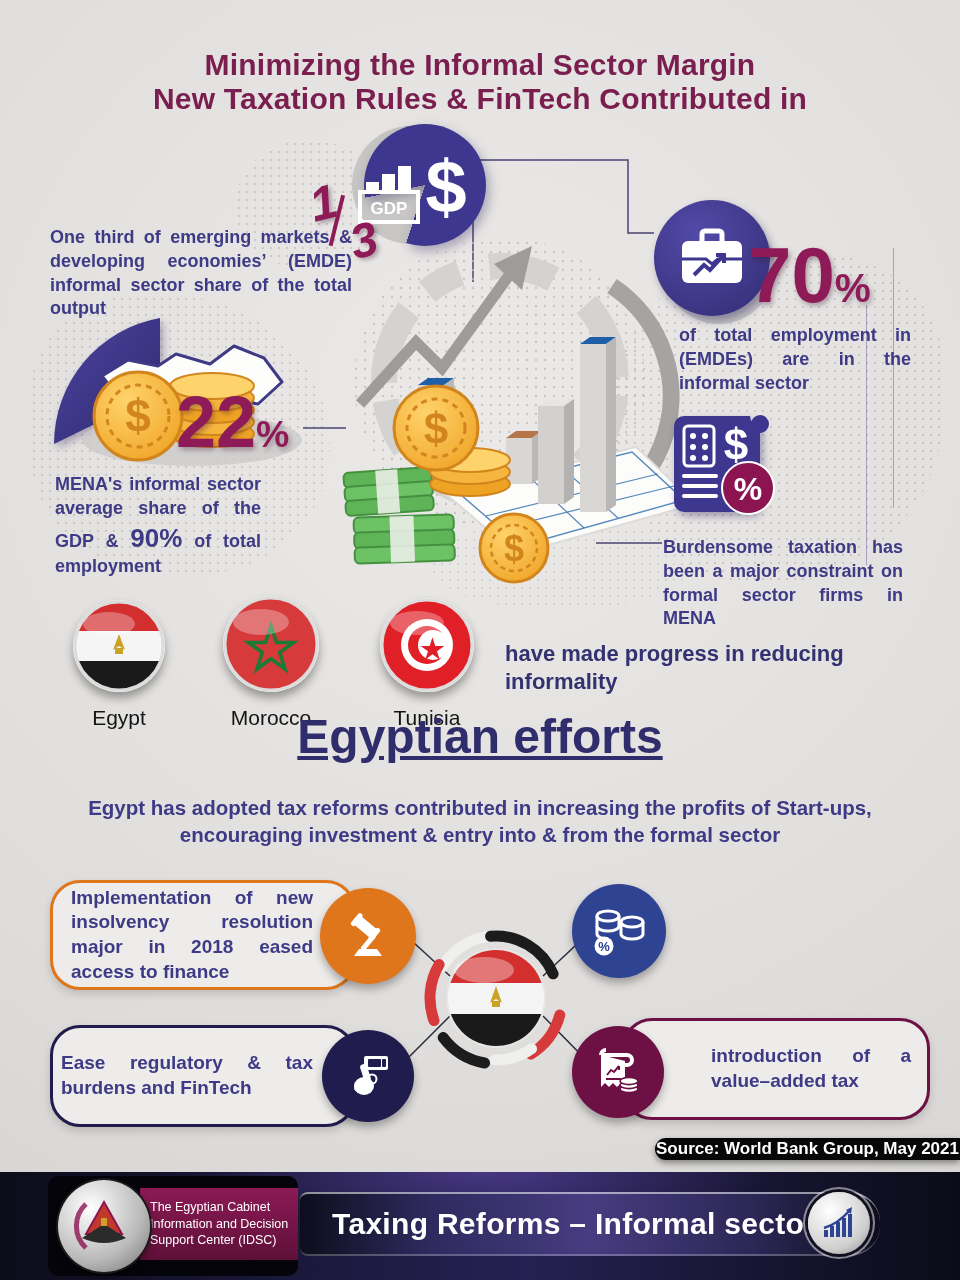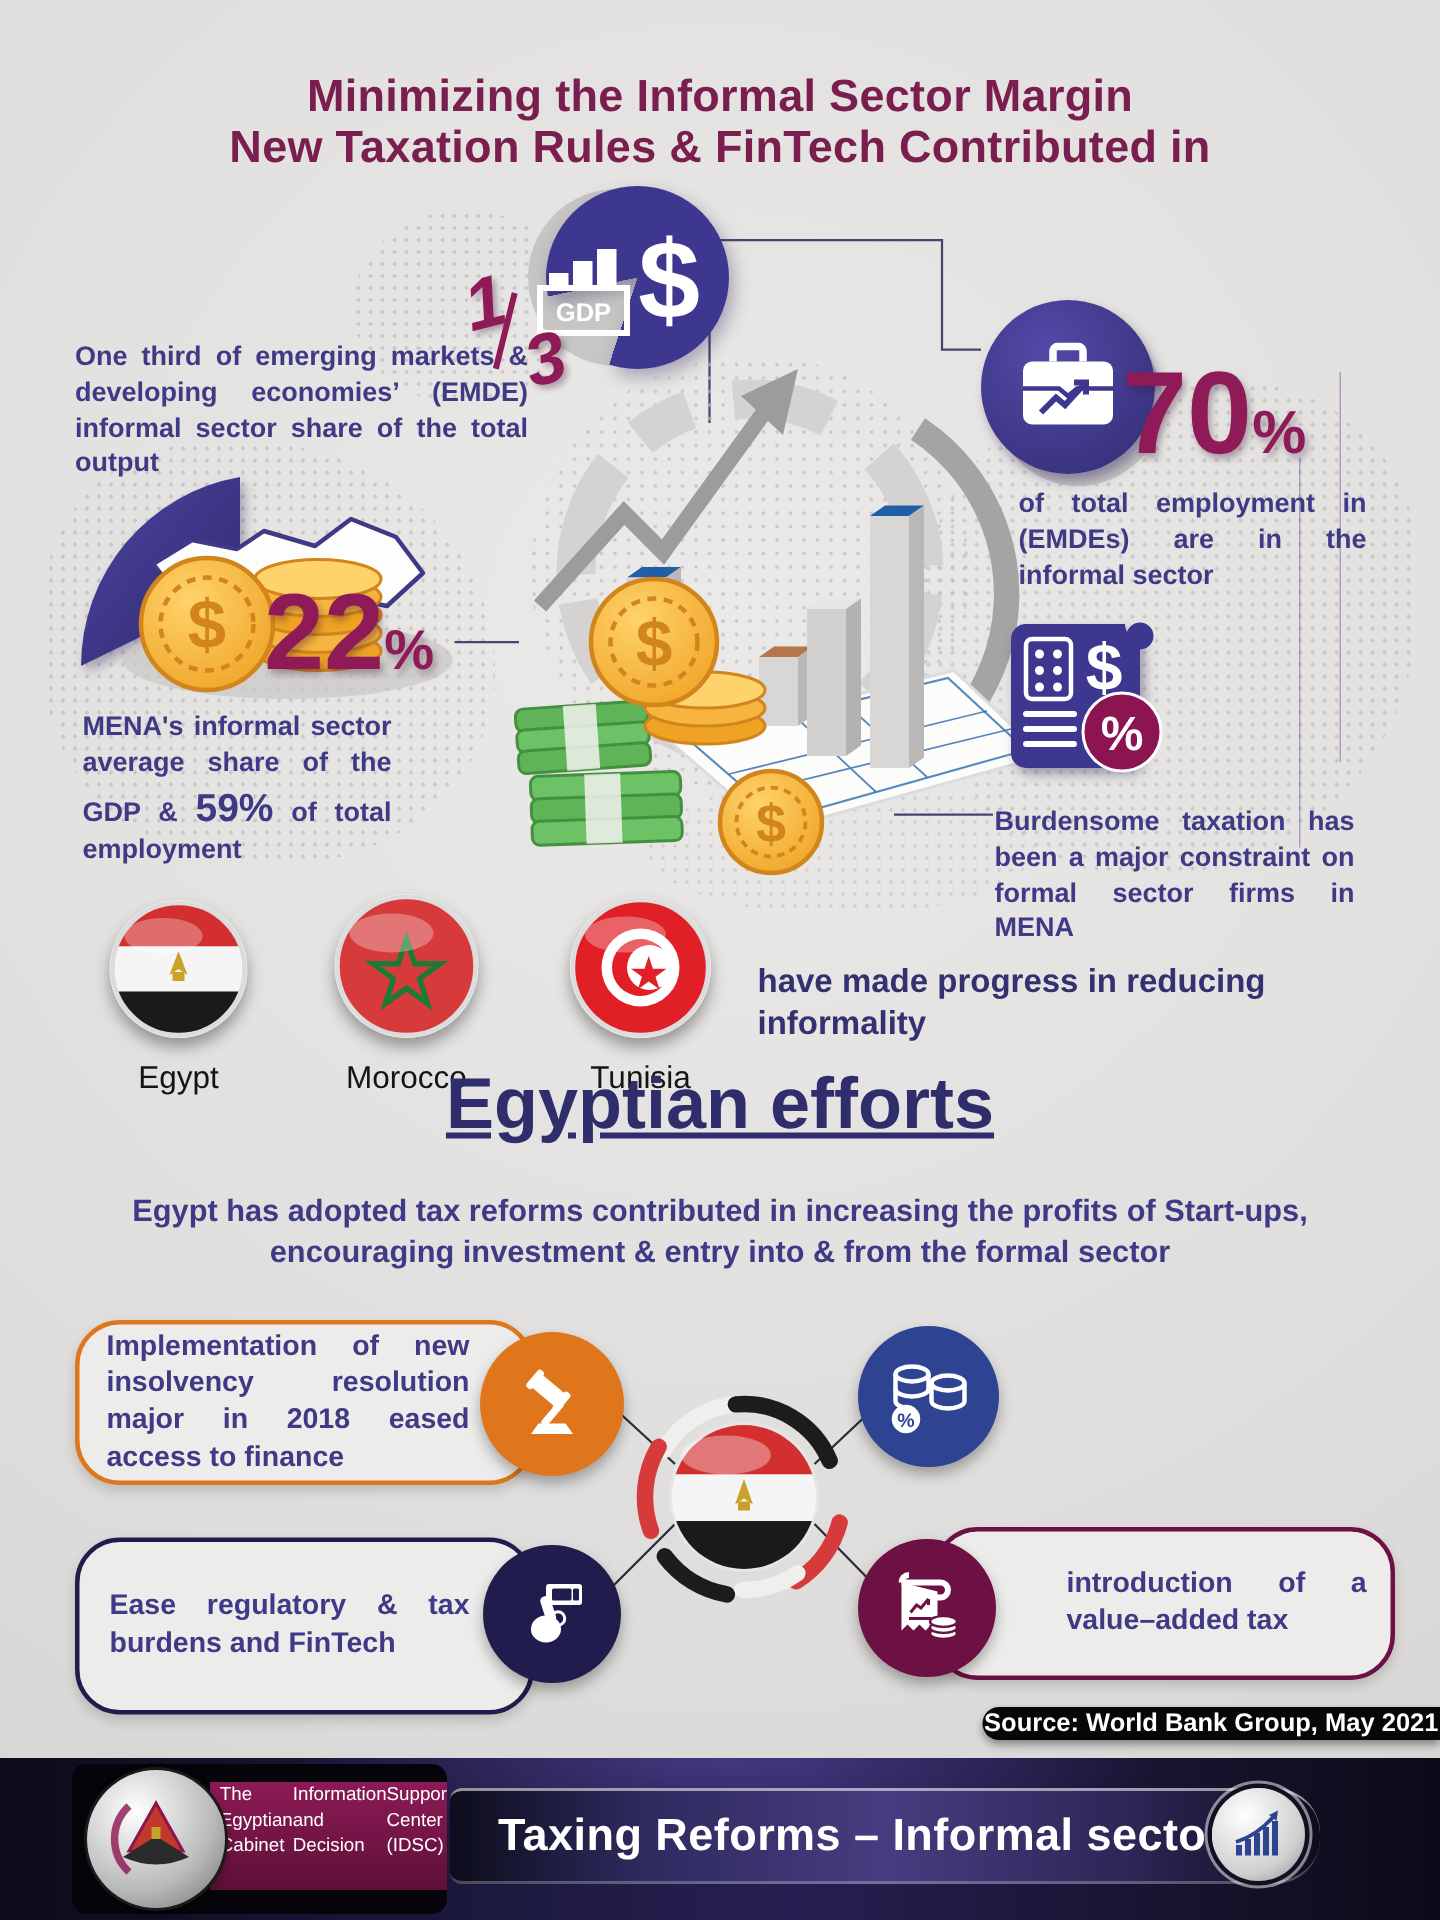--- a/index.html
+++ b/index.html
@@ -74,21 +74,21 @@
     position:absolute;left:0;top:1172px;width:960px;height:108px;
     background:linear-gradient(90deg,#0c0c1a 0%,#191738 28%,#262052 55%,#14122a 85%,#0b0b18 100%);
   }
   .footer-glow{position:absolute;left:180px;top:1172px;width:600px;height:60px;
     background:radial-gradient(ellipse at 50% 0%,rgba(110,85,190,.45),rgba(0,0,0,0) 70%);}
   .logo-panel{position:absolute;left:48px;top:1176px;width:250px;height:100px;background:#04040a;border-radius:10px;}
   .org-ribbon{
     position:absolute;left:140px;top:1188px;width:158px;height:72px;
     background:linear-gradient(180deg,#8c1a55,#5e1038);
     clip-path:polygon(0 0,100% 0,100% 100%,0 100%);
-    display:flex;flex-direction:row;justify-content:center;padding-left:10px;box-sizing:border-box;
+    display:flex;flex-direction:column;justify-content:center;padding-left:10px;box-sizing:border-box;
   }
   .org-ribbon div{color:#fff;font-size:12.5px;line-height:1.35;}
   .logo-circle{
     position:absolute;left:58px;top:1180px;width:92px;height:92px;border-radius:50%;
     background:radial-gradient(circle at 35% 30%,#ffffff,#b9b9b9 60%,#6e6e6e 100%);
     box-shadow:0 0 0 2px #1a1a1a,0 4px 8px rgba(0,0,0,.5);
     display:flex;align-items:center;justify-content:center;
   }
   .banner{
     position:absolute;left:300px;top:1192px;width:580px;height:60px;
@@ -183,21 +183,21 @@
       <ellipse cx="170" cy="110" rx="42" ry="13" fill="#f5b53e" stroke="#d2851c" stroke-width="2"></ellipse>
       <ellipse cx="170" cy="98" rx="42" ry="13" fill="#efa325" stroke="#d2851c" stroke-width="2"></ellipse>
       <ellipse cx="170" cy="86" rx="42" ry="13" fill="#f5b53e" stroke="#d2851c" stroke-width="2"></ellipse>
       <ellipse cx="170" cy="74" rx="42" ry="13" fill="#ffd36b" stroke="#d2851c" stroke-width="2"></ellipse>
     </g>
     <circle cx="96" cy="104" r="44" fill="url(#gold)" stroke="#d2851c" stroke-width="3"></circle>
     <circle cx="96" cy="104" r="31" fill="none" stroke="#d2851c" stroke-width="3" stroke-dasharray="6 5"></circle>
     <text x="96" y="120" text-anchor="middle" font-size="46" font-weight="bold" fill="#d2851c" font-family="Liberation Sans, sans-serif">$</text>
   </svg>
   <div class="big-num" style="left:176px;top:386px;font-size:72px;"><span>22</span><span class="pct">%</span></div>
-  <p class="stat-desc" style="left:55px;top:455px;width:206px;"><span>MENA's informal sector average share of the GDP &amp; </span><span style="font-size:26px;">59%</span><span> of total employment</span></p>
+  <p class="stat-desc" style="left:55px;top:455px;width:206px;"><span>MENA's informal sector average share of the GDP &amp; </span><span style="font-size:26px;">90%</span><span> of total employment</span></p>
 
   <svg class="abs" style="left:318px;top:232px;" width="365" height="352" viewBox="0 0 365 352">
     <defs>
       <pattern id="dotp" width="9" height="9" patternUnits="userSpaceOnUse">
         <circle cx="2" cy="2" r="1.2" fill="#bdbcba"></circle>
       </pattern>
       <radialGradient id="gold2" cx="38%" cy="32%" r="80%">
         <stop offset="0" stop-color="#ffd36b"></stop>
           <stop offset="1" stop-color="#efa325"></stop>
       </radialGradient>
@@ -349,21 +349,21 @@
         <path d="M7 12 v10 c0 2.8 4.9 5 11 5 s11 -2.2 11 -5 v-10"></path>
         <path d="M7 22 v8 c0 2.8 4.9 5 11 5"></path>
         <ellipse cx="42" cy="18" rx="11" ry="5"></ellipse>
         <path d="M31 18 v12 c0 2.8 4.9 5 11 5 s11 -2.2 11 -5 v-12"></path>
       </g>
       <circle cx="14" cy="42" r="9.5" fill="#fff"></circle>
       <text x="14" y="47" text-anchor="middle" font-size="13" font-weight="bold" fill="#2e4392" font-family="Liberation Sans, sans-serif">%</text>
     </svg>
   </div>
 
-  <div class="card" style="left:50px;top:1025px;width:306px;height:118px;border:3.5px solid #201d4e;padding:0 40px 0 20px;box-sizing:border-box;">
+  <div class="card" style="left:50px;top:1025px;width:306px;height:102px;border:3.5px solid #201d4e;padding:0 40px 0 8px;box-sizing:border-box;">
     <p>Ease regulatory &amp; tax burdens and FinTech</p>
   </div>
   <div class="card-circle" style="left:322px;top:1030px;width:92px;height:92px;background:#201d4e;">
     <svg width="52" height="52" viewBox="0 0 52 52">
       <rect x="22" y="6" width="24" height="14" rx="2" fill="#fff"></rect>
       <rect x="26" y="9" width="13" height="8" rx="1" fill="#201d4e"></rect>
       <rect x="40" y="9" width="4" height="8" rx="1" fill="#201d4e"></rect>
       <g fill="#fff">
         <rect x="20" y="14" width="7" height="18" rx="3" transform="rotate(-18 23 23)"></rect>
         <ellipse cx="22" cy="36" rx="10" ry="9"></ellipse>

